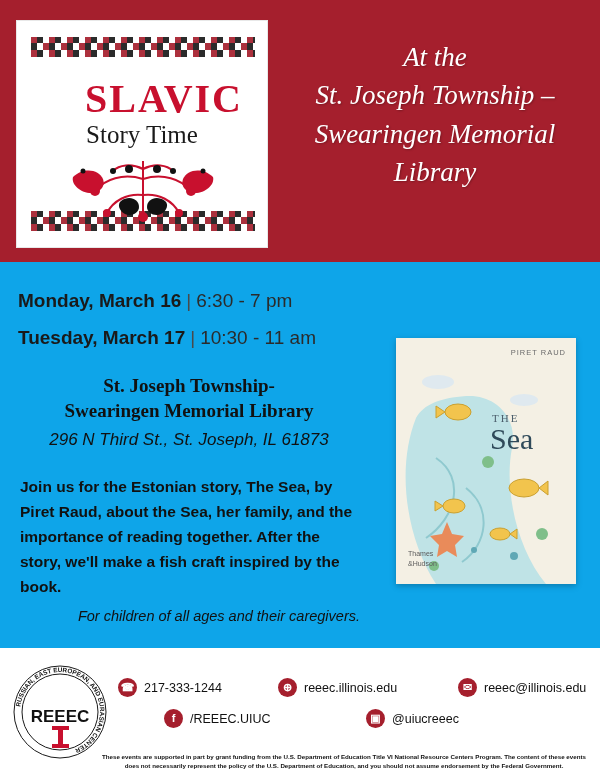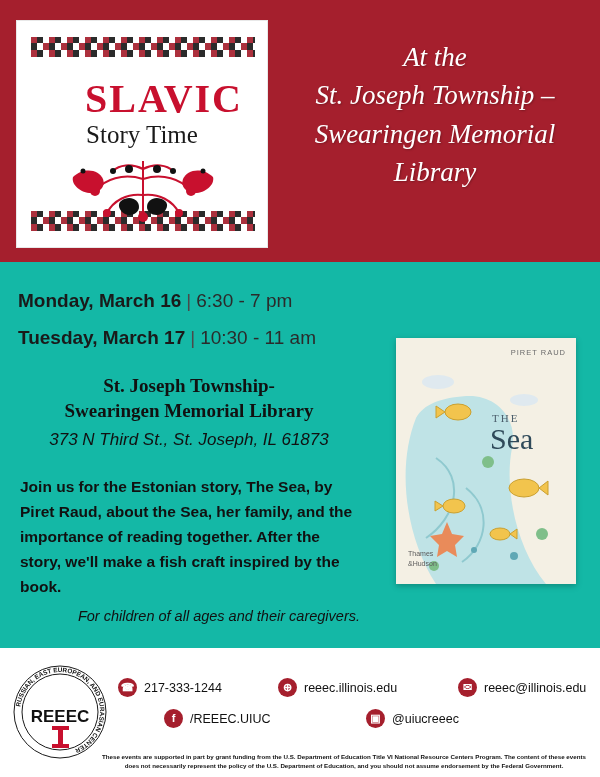--- a/index.html
+++ b/index.html
@@ -86,21 +86,21 @@
     line-height: 1.42;
     text-align: center;
     text-shadow: 1px 1px 2px rgba(0,0,0,0.25);
   }
 
   
   .body-panel {
     position: absolute;
     left: 0; top: 262px;
     width: 600px; height: 386px;
-    background: #14b8a6;
+    background: #0ea5e9;
   }
   .date-line {
     position: absolute;
     left: 18px;
     font-size: 19px;
     color: #1a1a1a;
     white-space: nowrap;
   }
   .date-line .day { font-weight: bold; }
   .date-line .sep { color: #4a4a4a; margin: 0 5px; font-weight: normal;}
@@ -260,21 +260,21 @@
     <div class="date-line" id="date1">
       <span class="day">Monday, March 16</span><span class="sep">|</span><span class="time">6:30 - 7 pm</span>
     </div>
 
     <div class="date-line" id="date2">
       <span class="day">Tuesday, March 17</span><span class="sep">|</span><span class="time">10:30 - 11 am</span>
     </div>
 
     <div class="venue" style="white-space: pre-line;">St. Joseph Township-
 Swearingen Memorial Library</div>
-    <div class="address">373 N Third St.,  St. Joseph, IL 61873</div>
+    <div class="address">296 N Third St.,  St. Joseph, IL 61873</div>
     <div class="blurb">Join us for the Estonian story, The Sea, by Piret Raud, about the Sea, her family, and the importance of reading together. After the story, we'll make a fish craft inspired by the book.</div>
     <div class="footnote">For children of all ages and their caregivers.</div>
 
     <div class="book">
       <svg viewBox="0 0 180 246" width="180" height="246">
         <rect x="0" y="0" width="180" height="246" fill="#f4f0e4"></rect>
         <path d="M20 80 C 0 130, 10 200, 40 246 L 150 246 C 120 210, 108 150, 116 110 C 122 80, 100 56, 70 58 C 44 60, 28 66, 20 80 Z" fill="#bfe3e6"></path>
         <path d="M40 120 C 70 140, 60 180, 30 200" stroke="#8fc9cf" stroke-width="2" fill="none"></path>
         <path d="M70 150 C 96 170, 92 206, 66 224" stroke="#8fc9cf" stroke-width="2" fill="none"></path>
         <ellipse cx="42" cy="44" rx="16" ry="7" fill="#dfe9ef"></ellipse>

